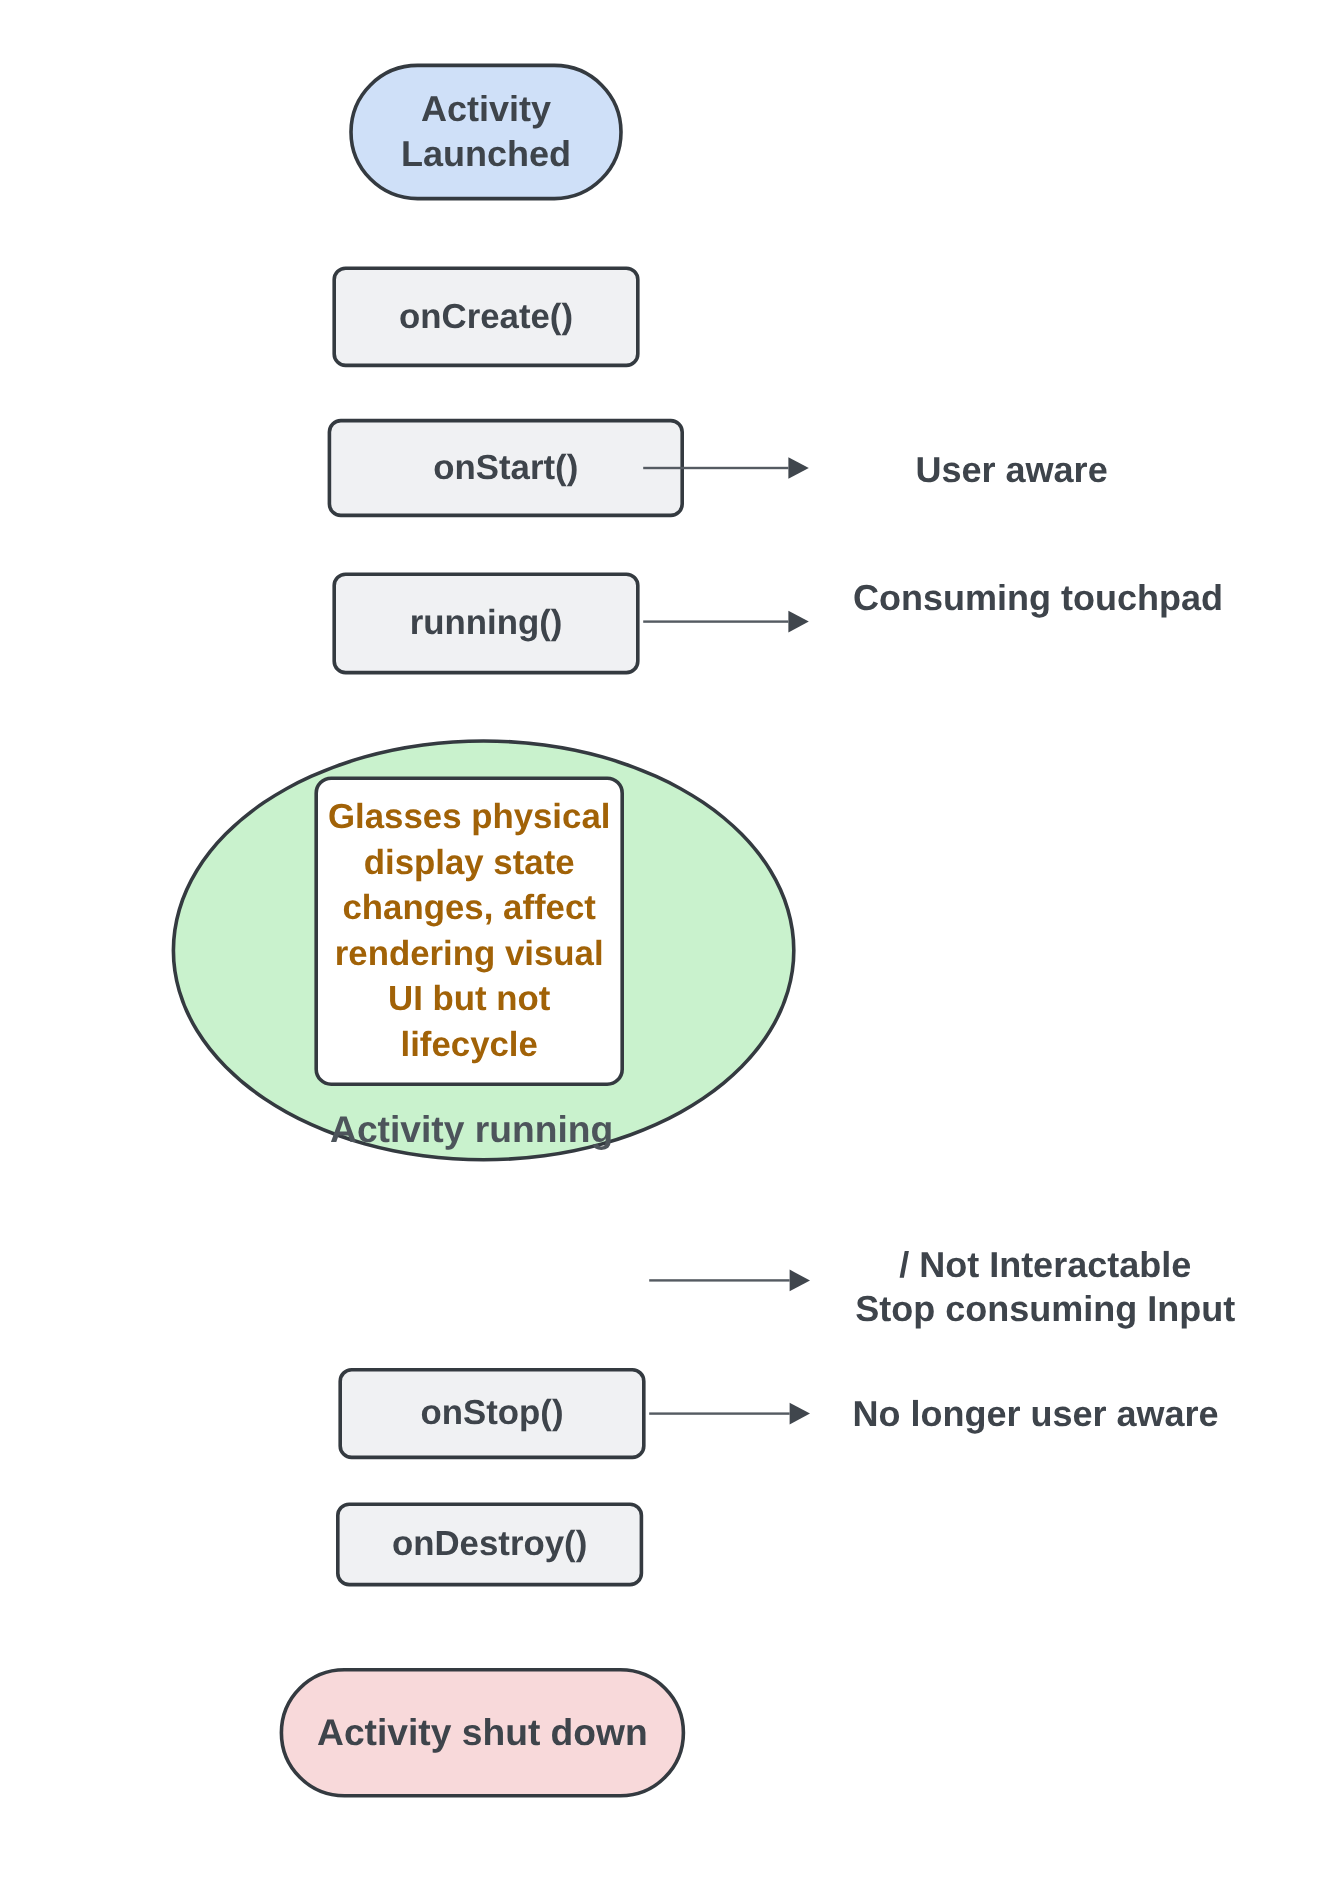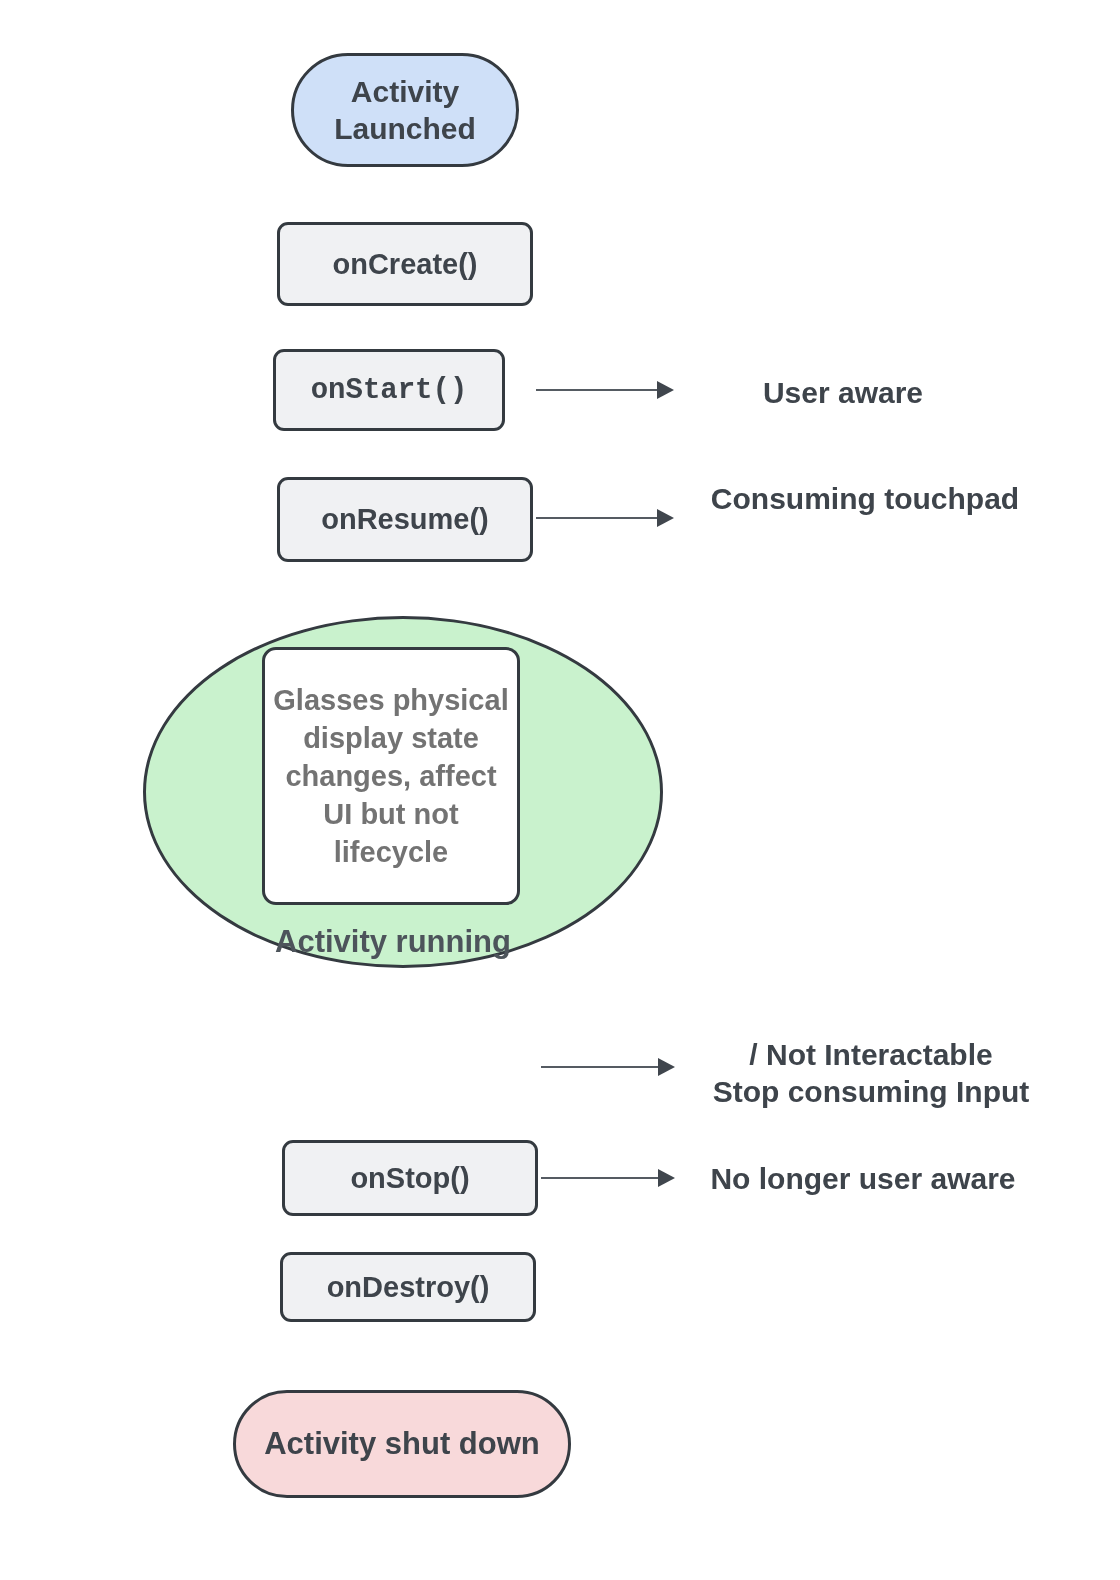--- a/index.html
+++ b/index.html
@@ -15,21 +15,21 @@
   .pill{border-radius:60px;}
   .pill.blue{background:#cfe0f8;font-size:30px;line-height:37px;}
   .pill.pink{background:#f8d9da;font-size:31px;}
   .box{background:#f0f1f3;border-radius:11px;font-size:29px;}
   .ellipse{
     position:absolute;background:#c9f2cd;border:3px solid #343a40;border-radius:50%;box-sizing:border-box;
   }
   .note{
     position:absolute;background:#ffffff;border:3px solid #343a40;border-radius:14px;box-sizing:border-box;
     display:flex;flex-direction:column;align-items:center;justify-content:center;
-    text-align:center;color:#737373;font-size:29px;line-height:38px;
+    text-align:center;color:#a16207;font-size:29px;line-height:38px;
   }
   .running-label{
     position:absolute;text-align:center;color:#4d545b;font-size:31px;
   }
   .annot{
     position:absolute;text-align:center;color:#3e444b;font-size:30px;line-height:37px;
   }
   .arrow{
     position:absolute;height:0;border-top:2.5px solid #555b62;
   }
@@ -45,41 +45,42 @@
 
   <div class="node pill blue" style="left:291px;top:53px;width:228px;height:114px;">
     <div>Activity</div>
     <div>Launched</div>
   </div>
 
   <div class="node box" style="left:277px;top:222px;width:256px;height:84px;">
     <div>onCreate()</div>
   </div>
 
-  <div class="node box" style="left:273px;top:349px;width:232px;height:82px;font-family:Liberation Mono, monospace;">
+  <div class="node box" style="left:273px;top:349px;width:297px;height:82px;">
     <div>onStart()</div>
   </div>
   <div class="arrow" style="left:536px;top:389px;width:121px;"></div>
   <div class="annot" style="left:718px;top:374px;width:250px;">
     <div>User aware</div>
   </div>
 
   <div class="node box" style="left:277px;top:477px;width:256px;height:85px;">
-    <div>onResume()</div>
+    <div>running()</div>
   </div>
   <div class="arrow" style="left:536px;top:517px;width:121px;"></div>
   <div class="annot" style="left:700px;top:480px;width:330px;">
     <div>Consuming touchpad</div>
   </div>
 
   <div class="ellipse" style="left:143px;top:616px;width:520px;height:352px;"></div>
   <div class="note" style="left:262px;top:647px;width:258px;height:258px;">
     <div>Glasses physical</div>
     <div>display state</div>
     <div>changes, affect</div>
+    <div>rendering visual</div>
     <div>UI but not</div>
     <div>lifecycle</div>
   </div>
   <div class="running-label" style="left:243px;top:924px;width:300px;">Activity running</div>
 
   <div class="arrow" style="left:541px;top:1066px;width:117px;"></div>
   <div class="annot" style="left:706px;top:1036px;width:330px;">
     <div>/ Not Interactable</div>
     <div>Stop consuming Input</div>
   </div>

